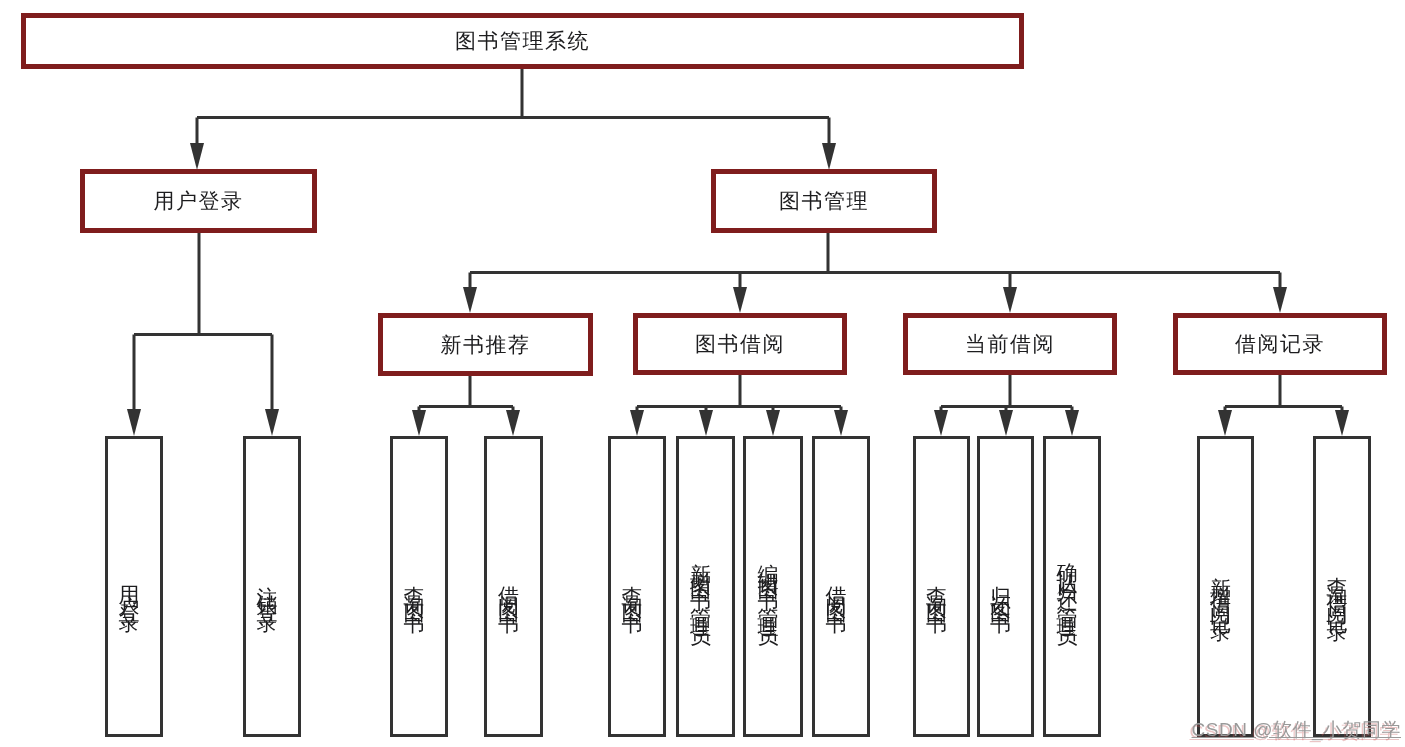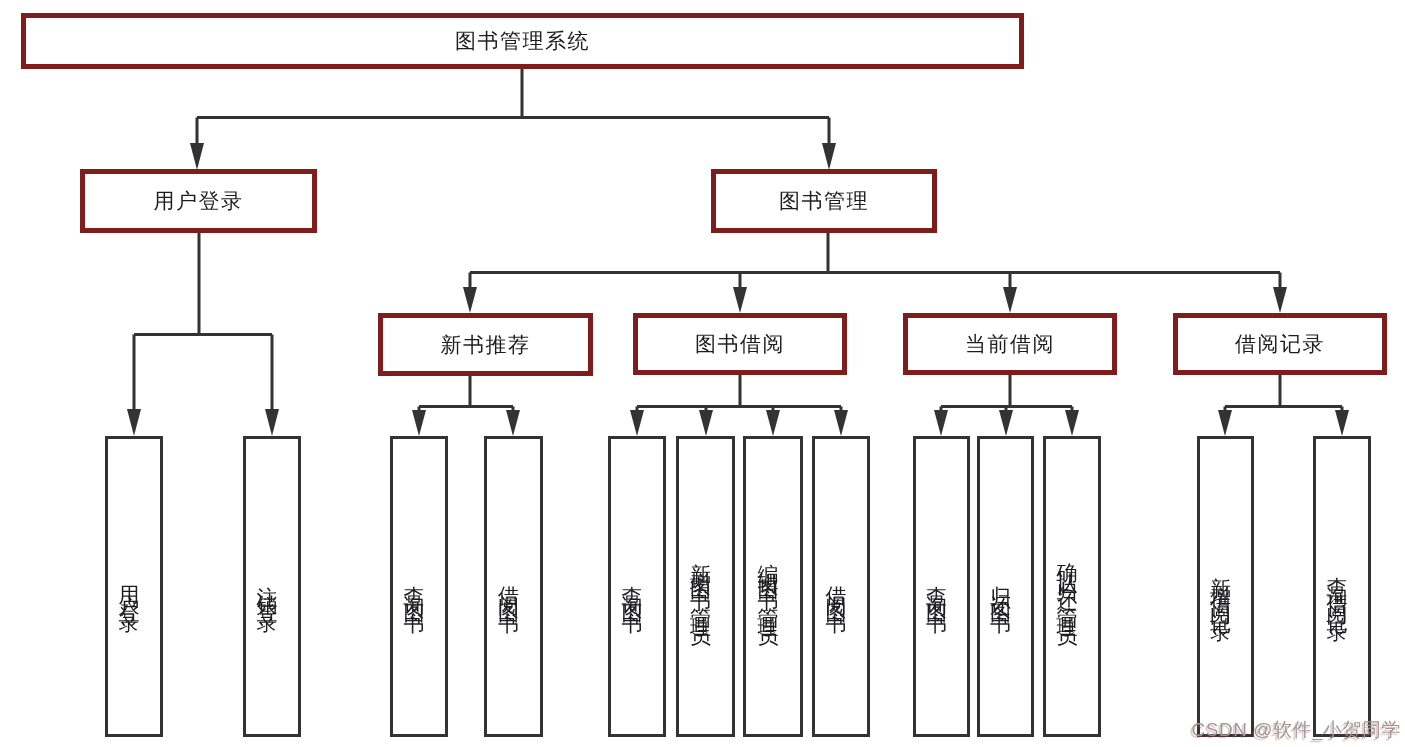--- a/index.html
+++ b/index.html
@@ -53,20 +53,21 @@
   }
   .watermark {
     position: absolute;
     right: 4px;
     bottom: 4px;
     font-size: 19px;
     letter-spacing: 0.5px;
     color: #9a9a9a;
     text-shadow: -2px 2px 0 rgba(197, 90, 90, 0.35);
     white-space: nowrap;
+    text-decoration: underline;
   }
   path.cline { stroke: #333333; stroke-width: 3; fill: none; }
   polygon.chead { fill: #333333; stroke: none; }
 </style>
 </head>
 <body>
 
 <div class="canvas">
 
   <svg class="connectors" viewBox="0 0 1405 747" xmlns="http://www.w3.org/2000/svg">

